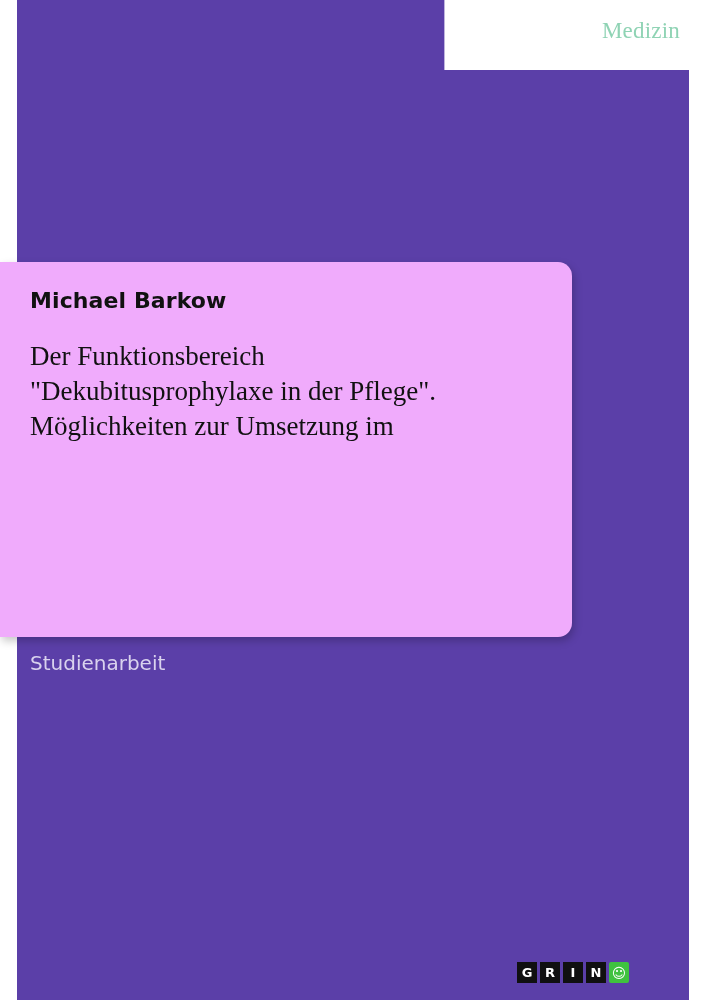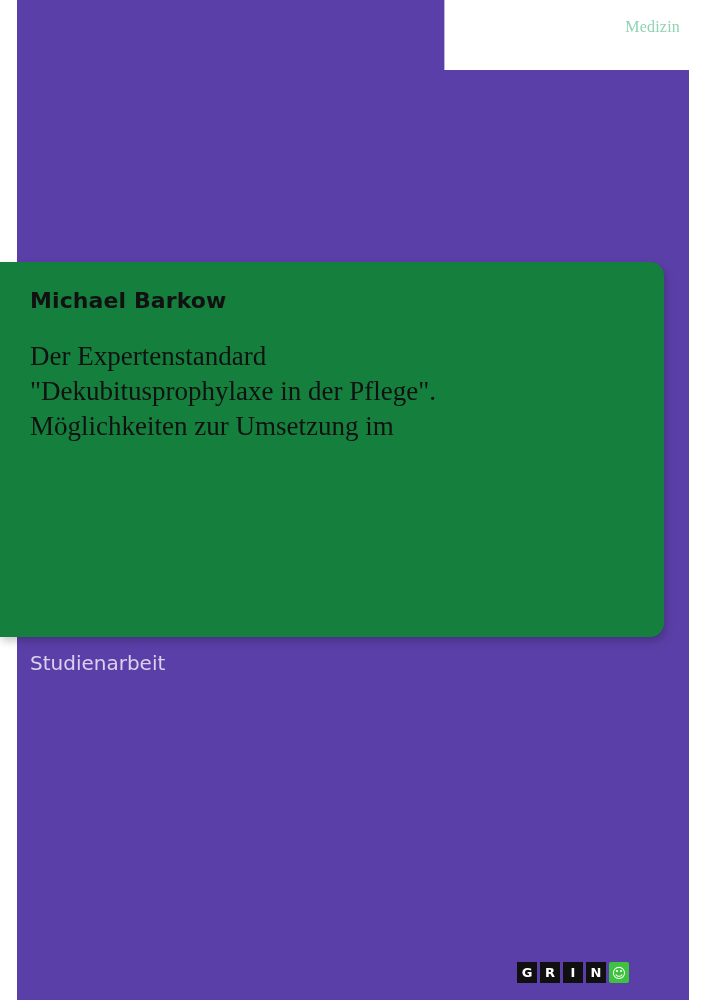--- a/index.html
+++ b/index.html
@@ -36,33 +36,33 @@
     -webkit-clip-path: polygon(0 0, 63.6% 0, 63.6% 7.0%, 100% 7.0%, 100% 100%, 0 100%);
     clip-path: polygon(0 0, 63.6% 0, 63.6% 7.0%, 100% 7.0%, 100% 100%, 0 100%);
   }
 
   
   .category {
     position: absolute;
     right: 27px;
     top: 18px;
     color: #8fd3b4;
-    font-size: 16px;
+    font-size: 23px;
     font-family: "Liberation Serif", serif;
     letter-spacing: 0.2px;
   }
 
   
   .title-card {
     position: absolute;
     left: 0px;
     top: 262px;
-    width: 664px;
+    width: 572px;
     height: 375px;
-    background: #15803d;
+    background: #f0abfc;
     border-radius: 0 14px 14px 0;
     box-shadow: 2px 4px 8px rgba(0,0,0,0.22);
     box-sizing: border-box;
     padding: 22px 40px 3px 30px;
   }
 
   .author {
     font-family: "DejaVu Sans", sans-serif;
     font-weight: bold;
     font-size: 22px;
@@ -126,21 +126,21 @@
 
 <div class="cover">
 
   <div class="purple-block"></div>
 
   <div class="category">Medizin</div>
 
   <div class="title-card">
     <div class="author">Michael Barkow</div>
     <div class="doc-title">
-      <span class="line">Der Expertenstandard</span>
+      <span class="line">Der Funktionsbereich</span>
       <span class="line">"Dekubitusprophylaxe in der Pflege".</span>
       <span class="line">Möglichkeiten zur Umsetzung im</span>
     </div>
   </div>
 
   <div class="doctype">Studienarbeit</div>
 
   <div class="logo">
     <span class="box">G</span>
     <span class="box">R</span>

